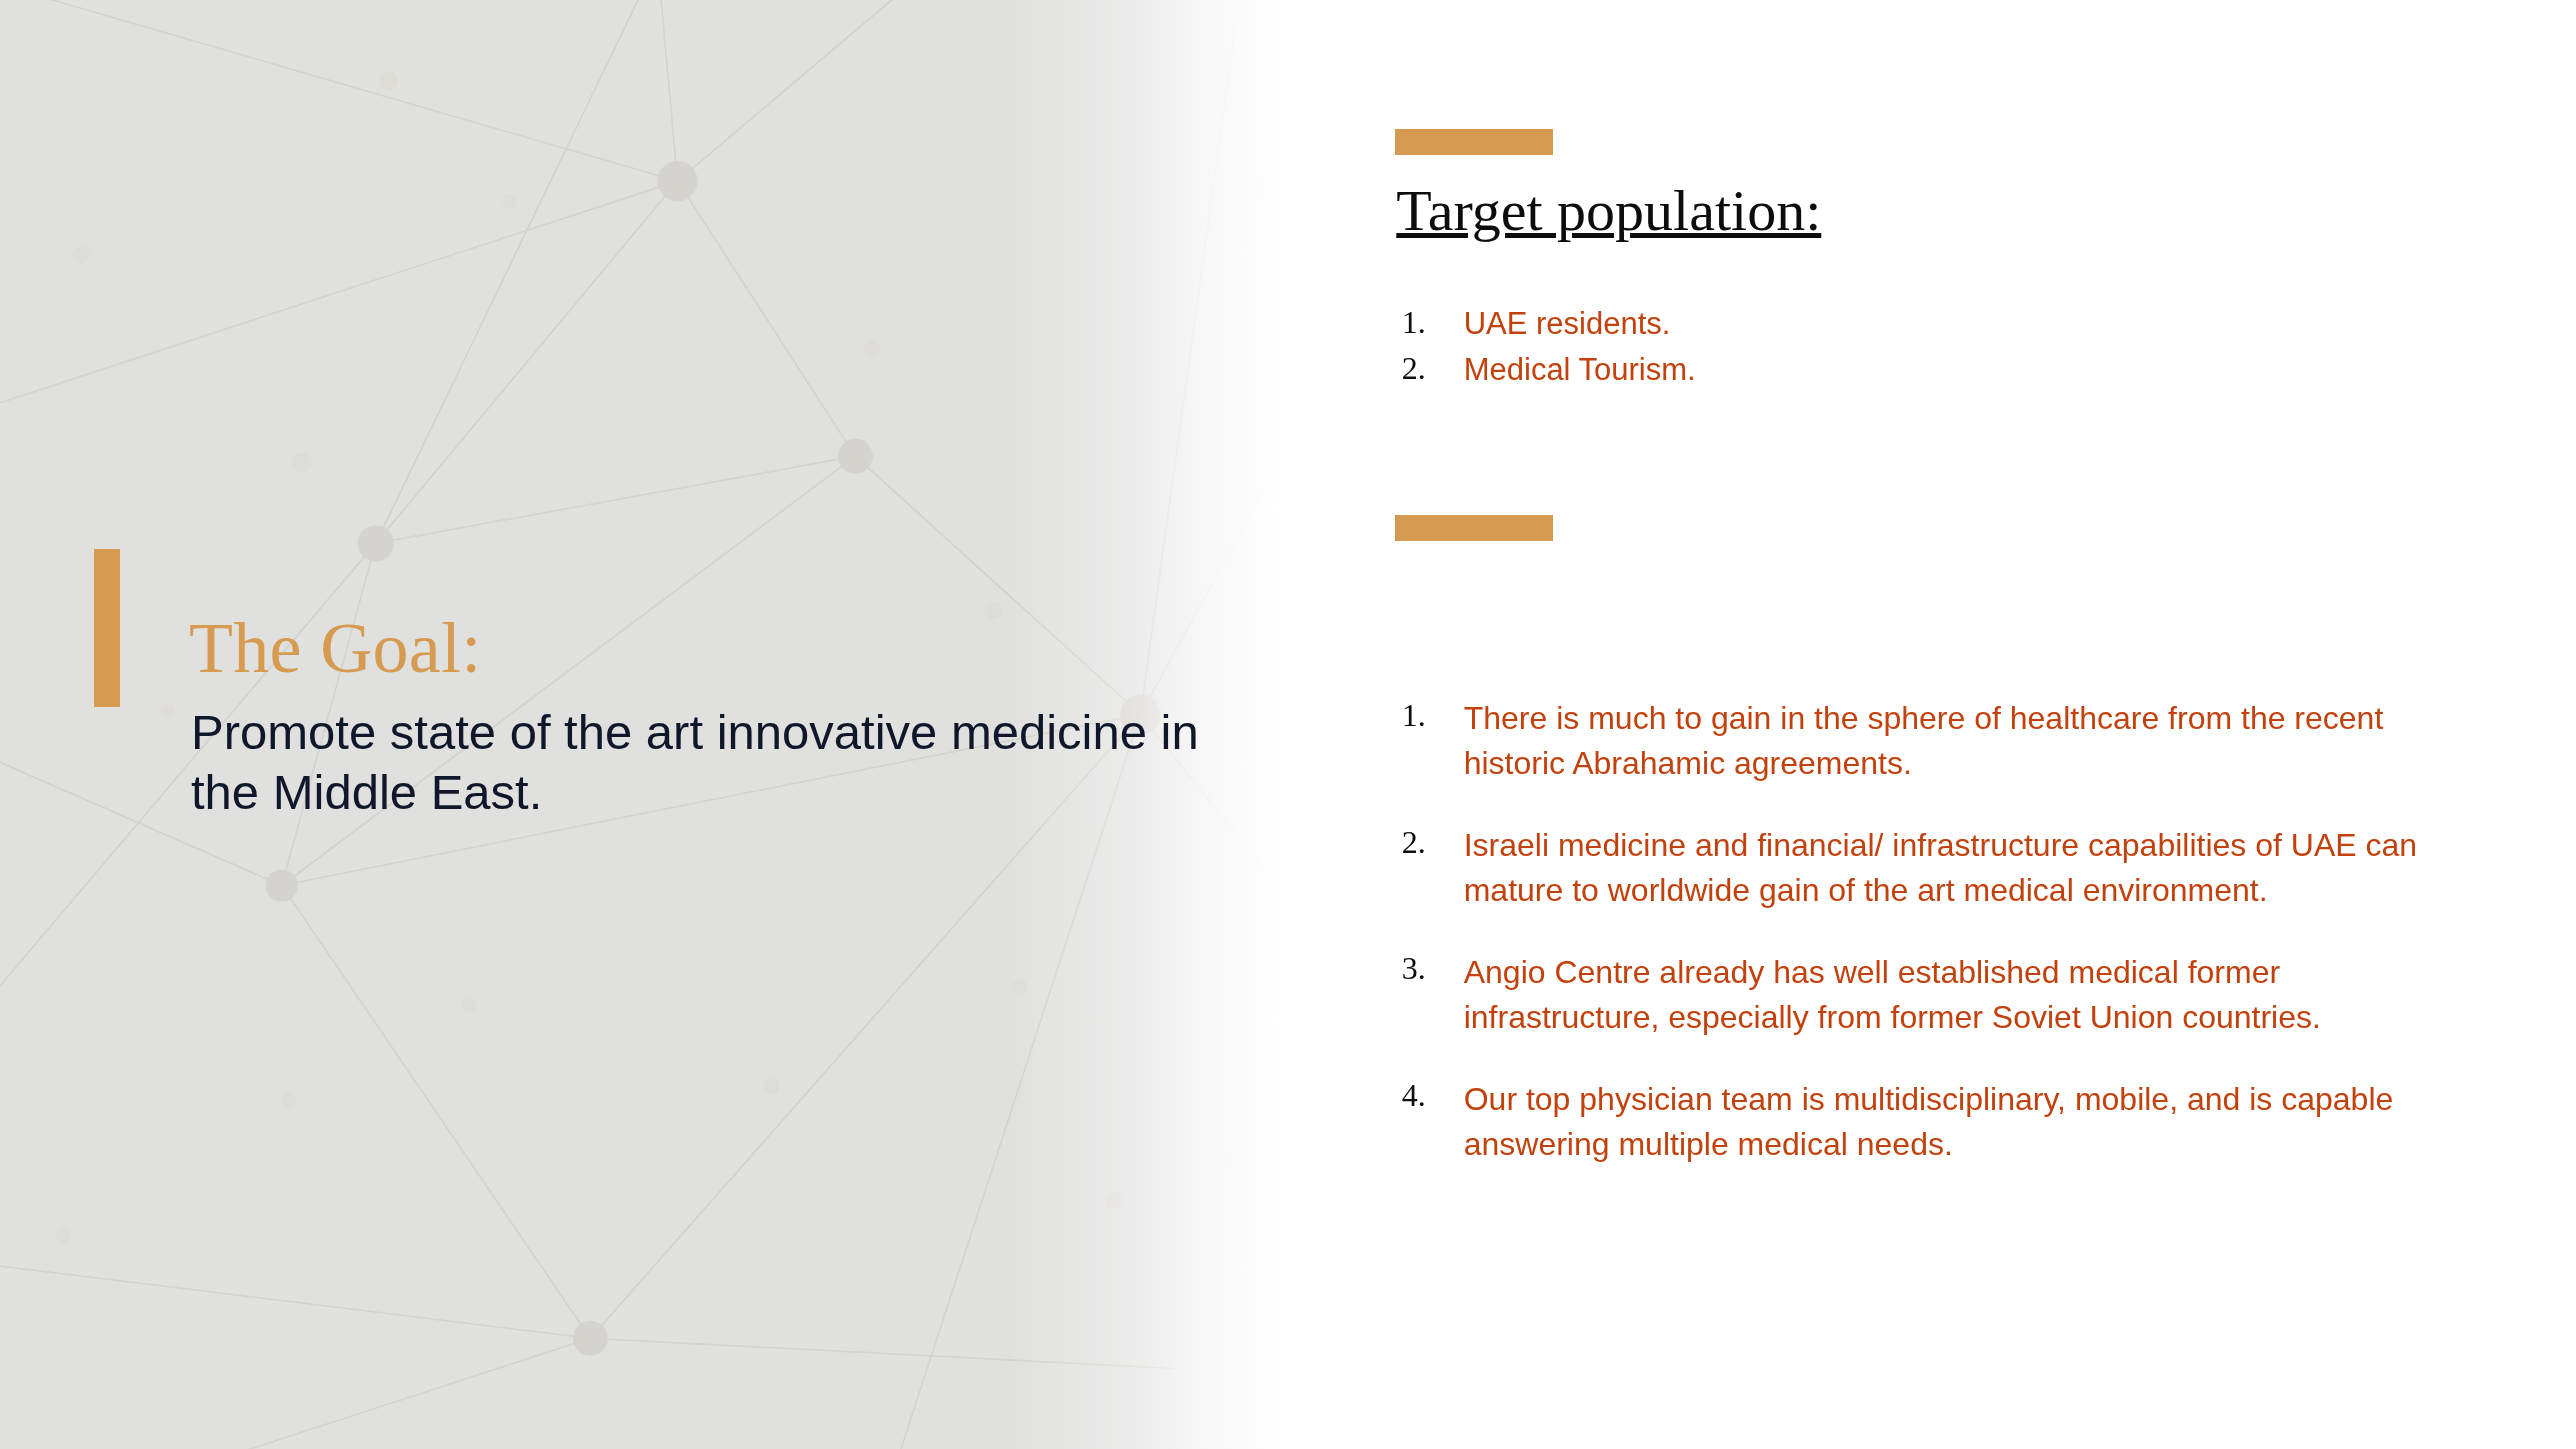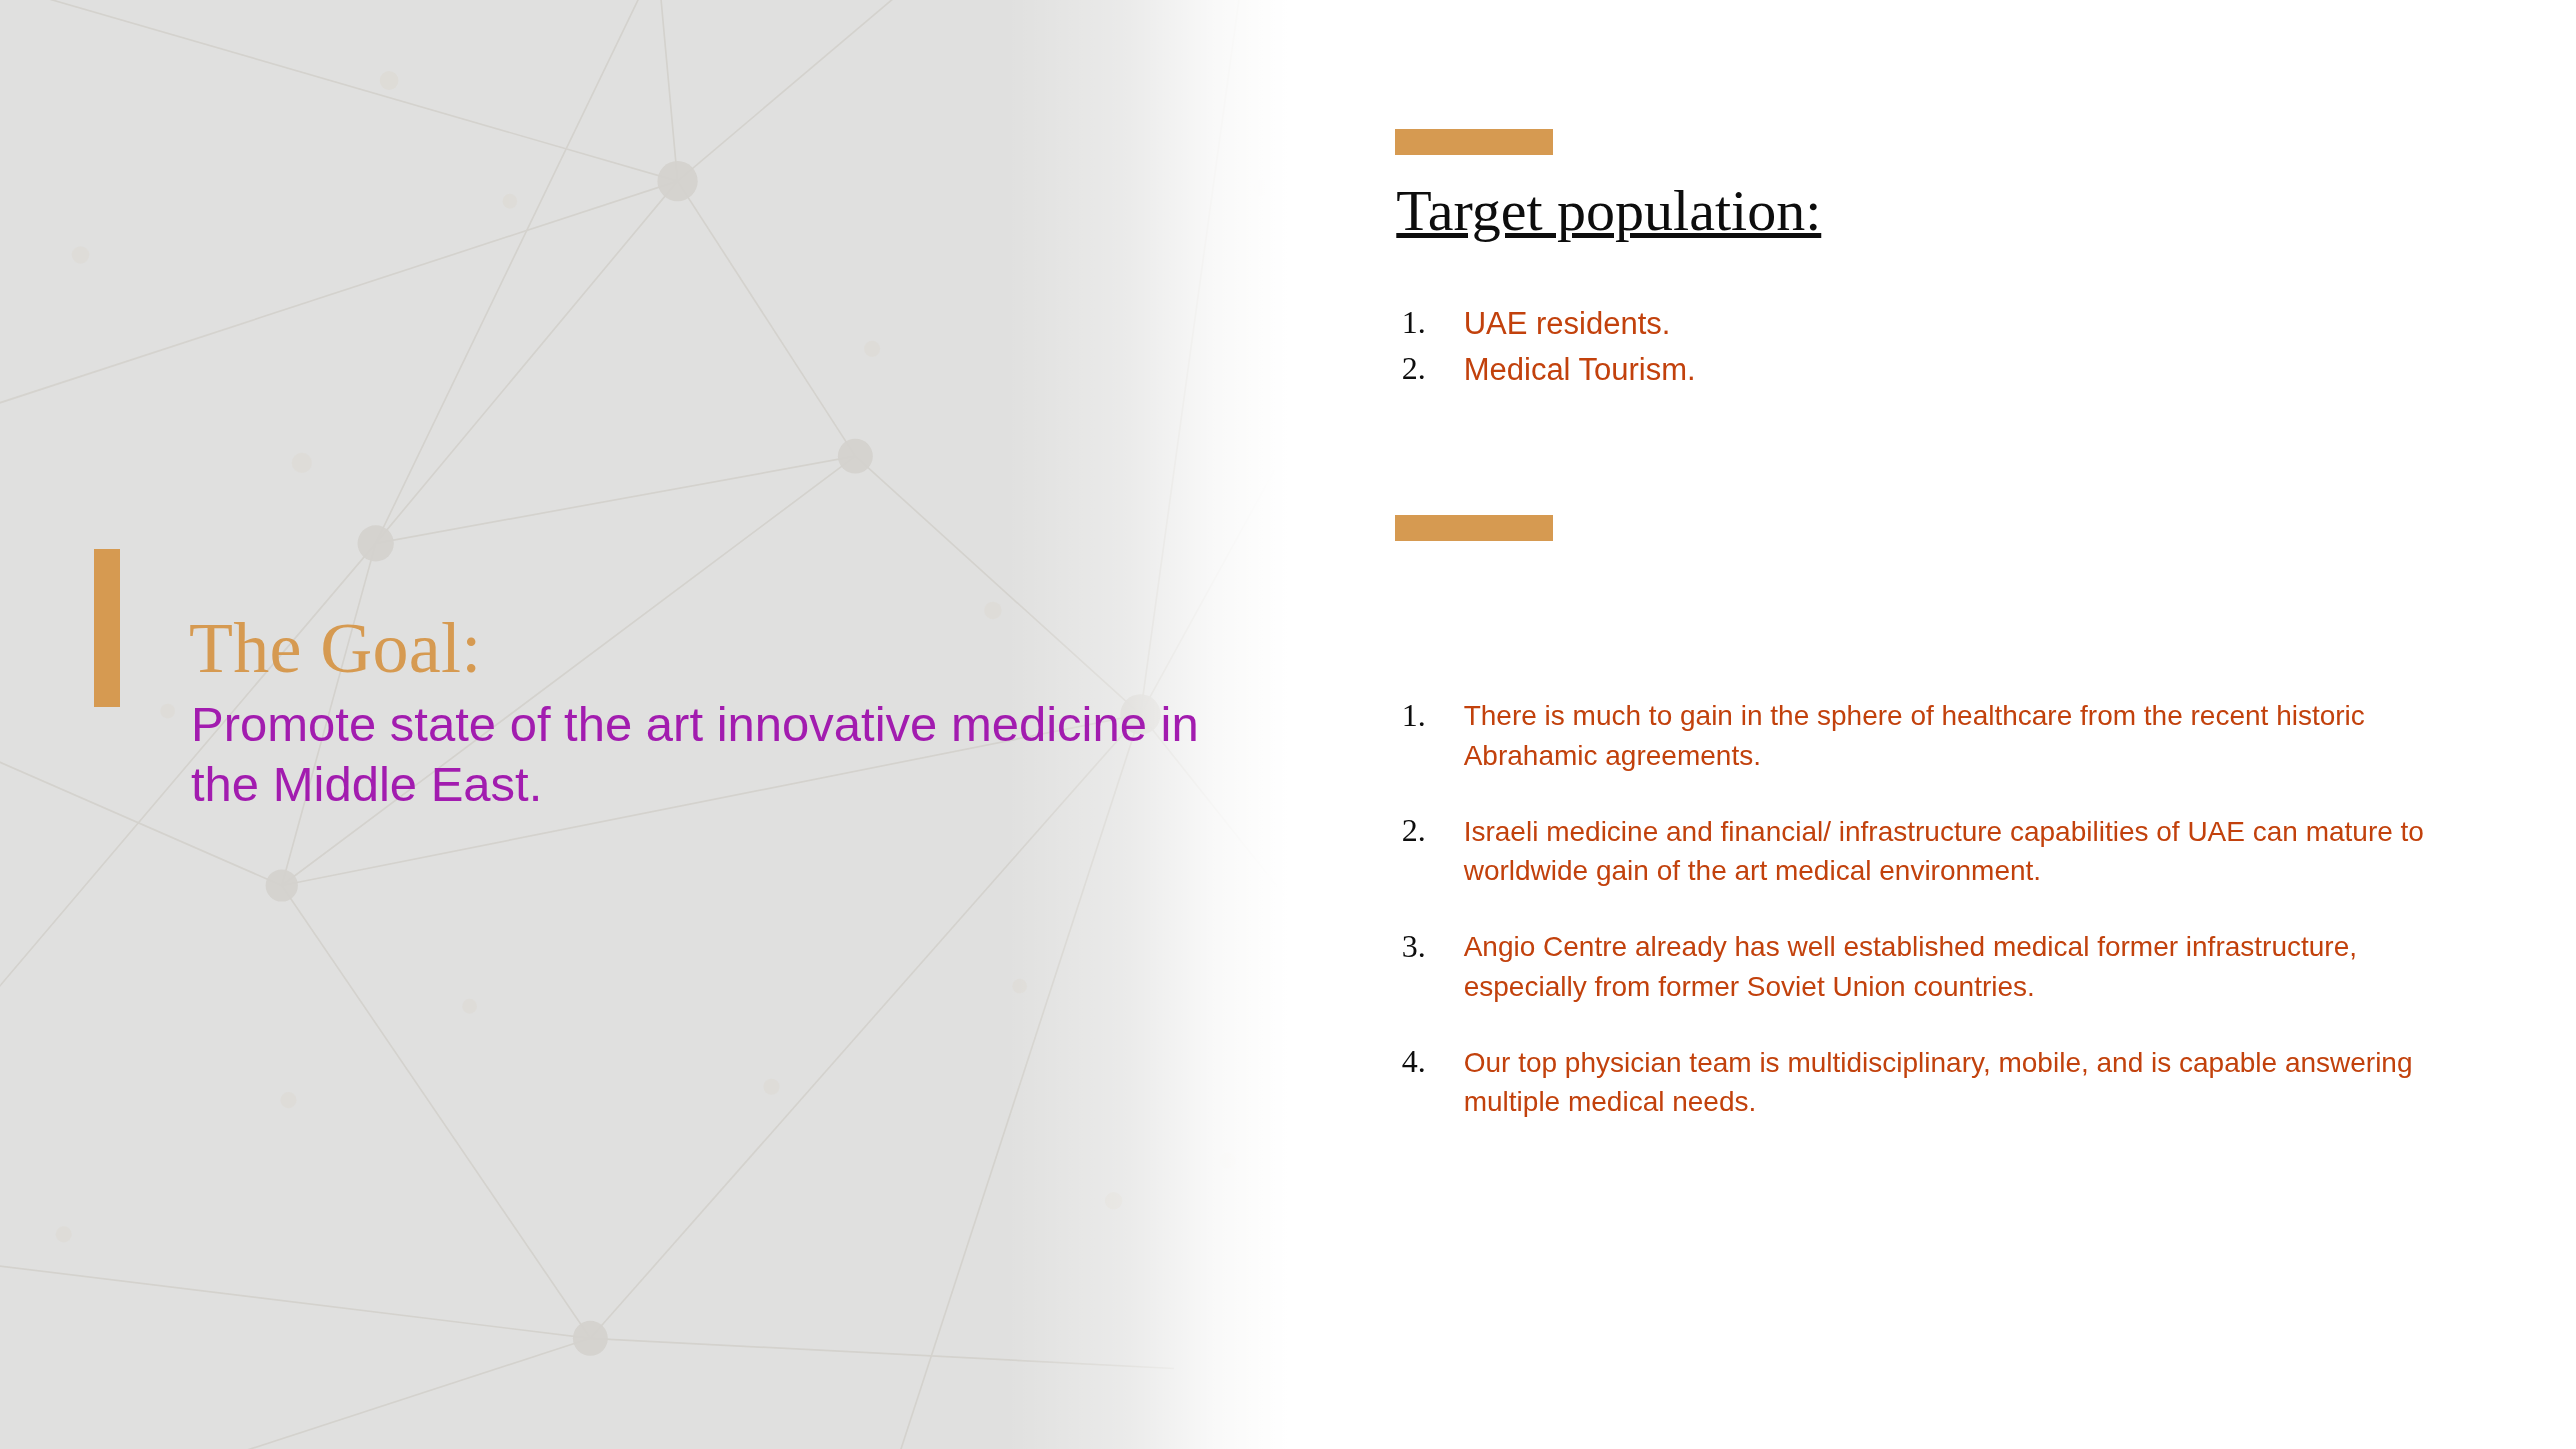--- a/index.html
+++ b/index.html
@@ -79,27 +79,27 @@
     font-size: 72px;
     line-height: 1.0;
     color: #d69a51;
     letter-spacing: 0.3px;
     white-space: nowrap;
     margin-top: 44px;
   }
   .goal-body {
     position: absolute;
     left: 97px;
-    top: 146px;
+    top: 154px;
     width: 1047px;
     font-family: "Liberation Sans", sans-serif;
     font-weight: 300;
     font-size: 49px;
     line-height: 1.22;
-    color: #a21caf;
+    color: #0f172a;
   }
 
   
   .right-col {
     position: absolute;
     left: 1395px;
     top: 0;
     width: 1140px;
     height: 1449px;
   }
@@ -169,21 +169,21 @@
   
   .list-assump {
     left: 6.7px;
     top: 696px;
     width: 1026px;
   }
   .list-assump > li { margin-bottom: 36px; }
   .list-assump .li-num { font-size: 32px; top: 2.7px; }
   .list-assump .li-text {
     margin-left: 62px;
-    font-size: 28px;
+    font-size: 32px;
     line-height: 1.42;
   }
 </style>
 </head>
 <body>
 
 <div class="slide">
 
   <div class="left-panel">
     <svg class="network-svg" viewBox="0 0 1990 2160" preserveAspectRatio="none">

